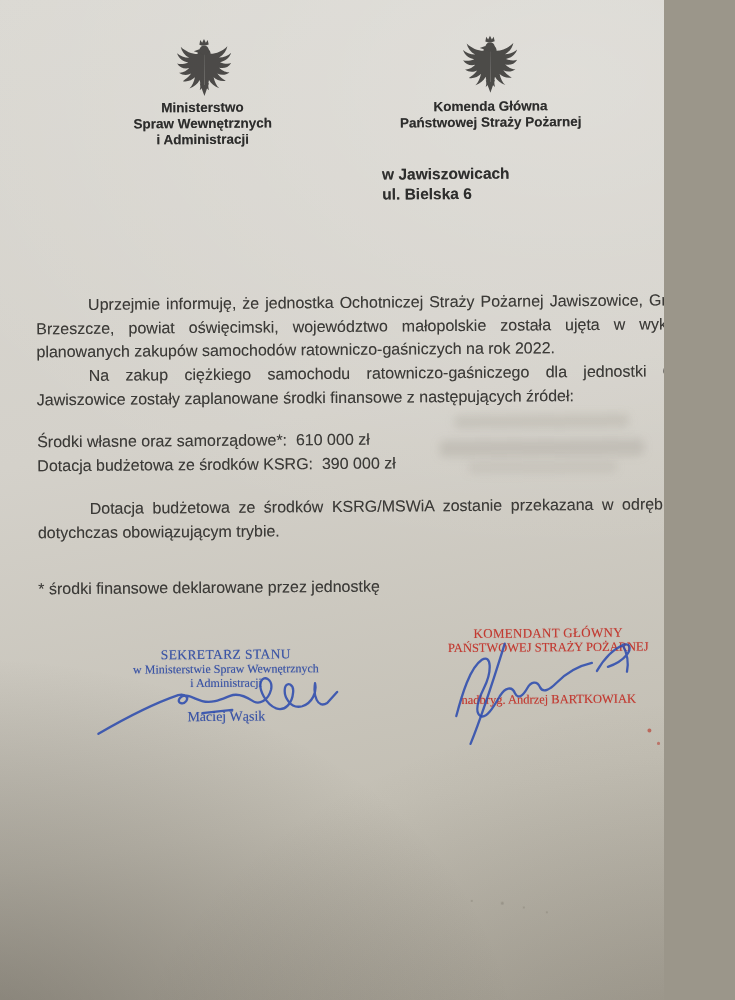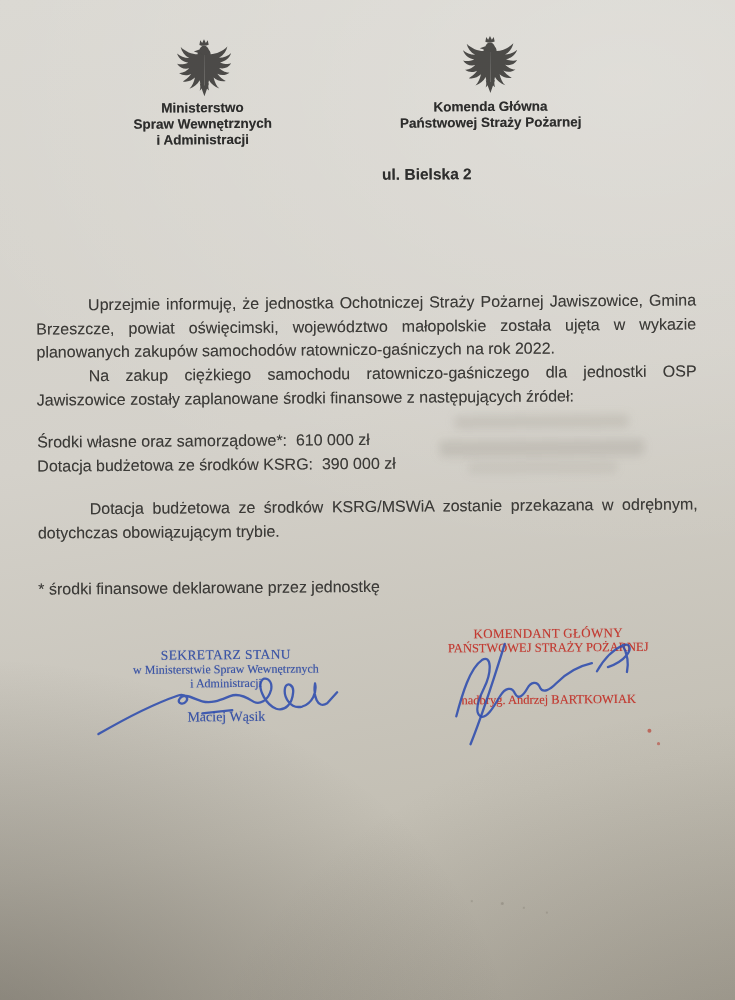--- a/index.html
+++ b/index.html
@@ -1,17 +1,17 @@
 <!DOCTYPE html>
 <html><head>
 <meta charset="utf-8">
 <style>
   html,body{margin:0;padding:0;background:#9b968a;}
   .page{
-    position:relative;width:735px;height:1000px;overflow:hidden;
+    position:relative;width:664px;height:1000px;overflow:hidden;
     font-family:"Liberation Sans",sans-serif;
     background:
       radial-gradient(1200px 800px at 85% 8%, rgba(255,255,255,0.20), transparent 60%),
       radial-gradient(900px 650px at -6% 106%, rgba(55,50,42,0.42), transparent 62%),
       radial-gradient(1000px 700px at 108% 112%, rgba(80,75,65,0.28), transparent 60%),
       linear-gradient(170deg,#dad8d2 0%,#d4d1ca 42%,#c3bfb4 78%,#aeA99d 100%);
   }
   .tilt{position:absolute;inset:0;transform:rotate(-0.45deg);transform-origin:50% 55%;}
   .abs{position:absolute;}
   .lh{color:#2d2d2c;font-weight:bold;font-size:13.5px;line-height:16px;text-align:center;
@@ -67,21 +67,22 @@
         <circle cx="30" cy="14" r="5"></circle>
         <path d="M25,13 L19,15 L25,17 Z"></path>
       </g>
     </svg>
     <div class="abs lh" style="left:356px;top:100px;width:276px;">
       <div>Komenda Główna</div>
       <div>Państwowej Straży Pożarnej</div>
     </div>
 
     <div class="abs recipient" style="left:385px;top:165px;">
-      <div>ul. Bielska 2</div>
+      <div>w Jawiszowicach</div>
+      <div>ul. Bielska 6</div>
     </div>
 
     <p class="abs para indent" style="left:38px;top:291px;width:660px;">Uprzejmie informuję, że jednostka Ochotniczej Straży Pożarnej Jawiszowice, Gmina Brzeszcze, powiat oświęcimski, województwo małopolskie została ujęta w wykazie planowanych zakupów samochodów ratowniczo-gaśniczych na rok 2022.</p>
     <p class="abs para indent" style="left:38px;top:362px;width:660px;">Na zakup ciężkiego samochodu ratowniczo-gaśniczego dla jednostki OSP Jawiszowice zostały zaplanowane środki finansowe z następujących źródeł:</p>
 
     <div class="abs" style="left:38px;top:428px;width:660px;">
       <div class="para plain">Środki własne oraz samorządowe*:  610 000 zł</div>
       <div class="para plain">Dotacja budżetowa ze środków KSRG:  390 000 zł</div>
     </div>
 

